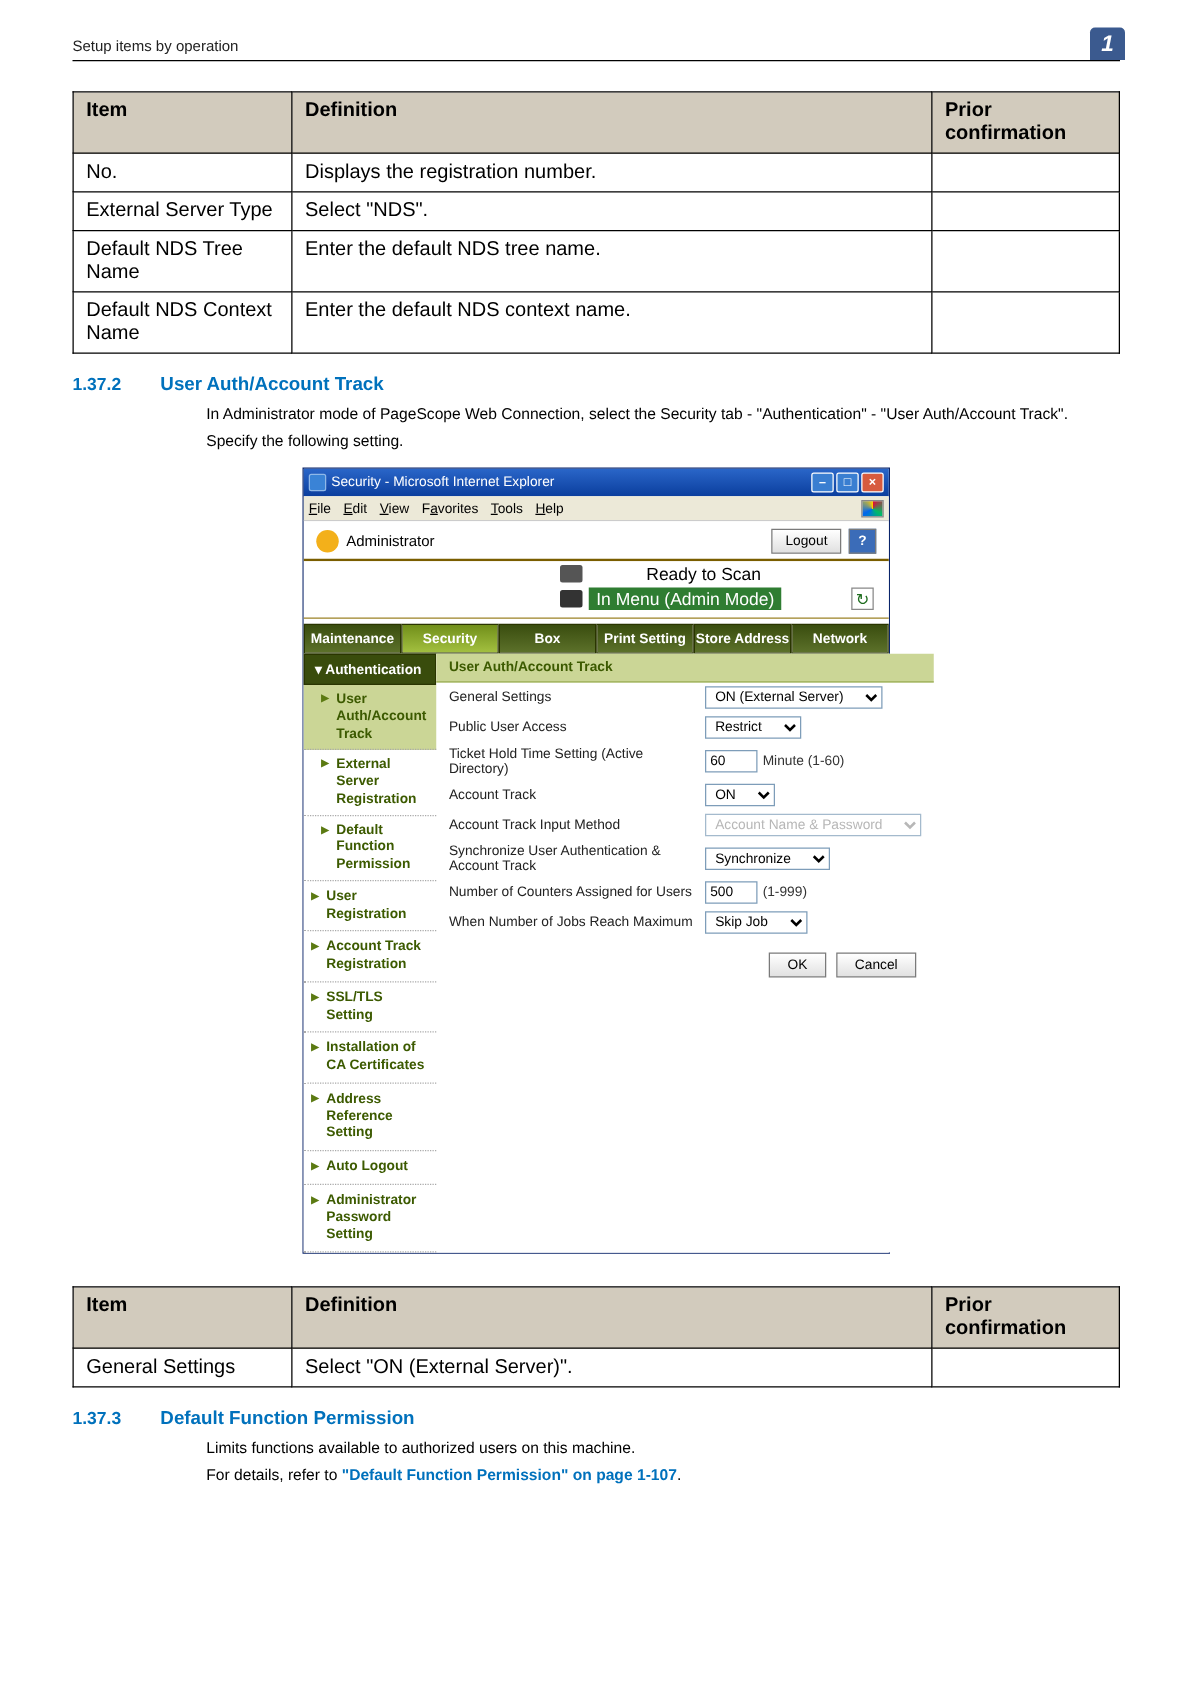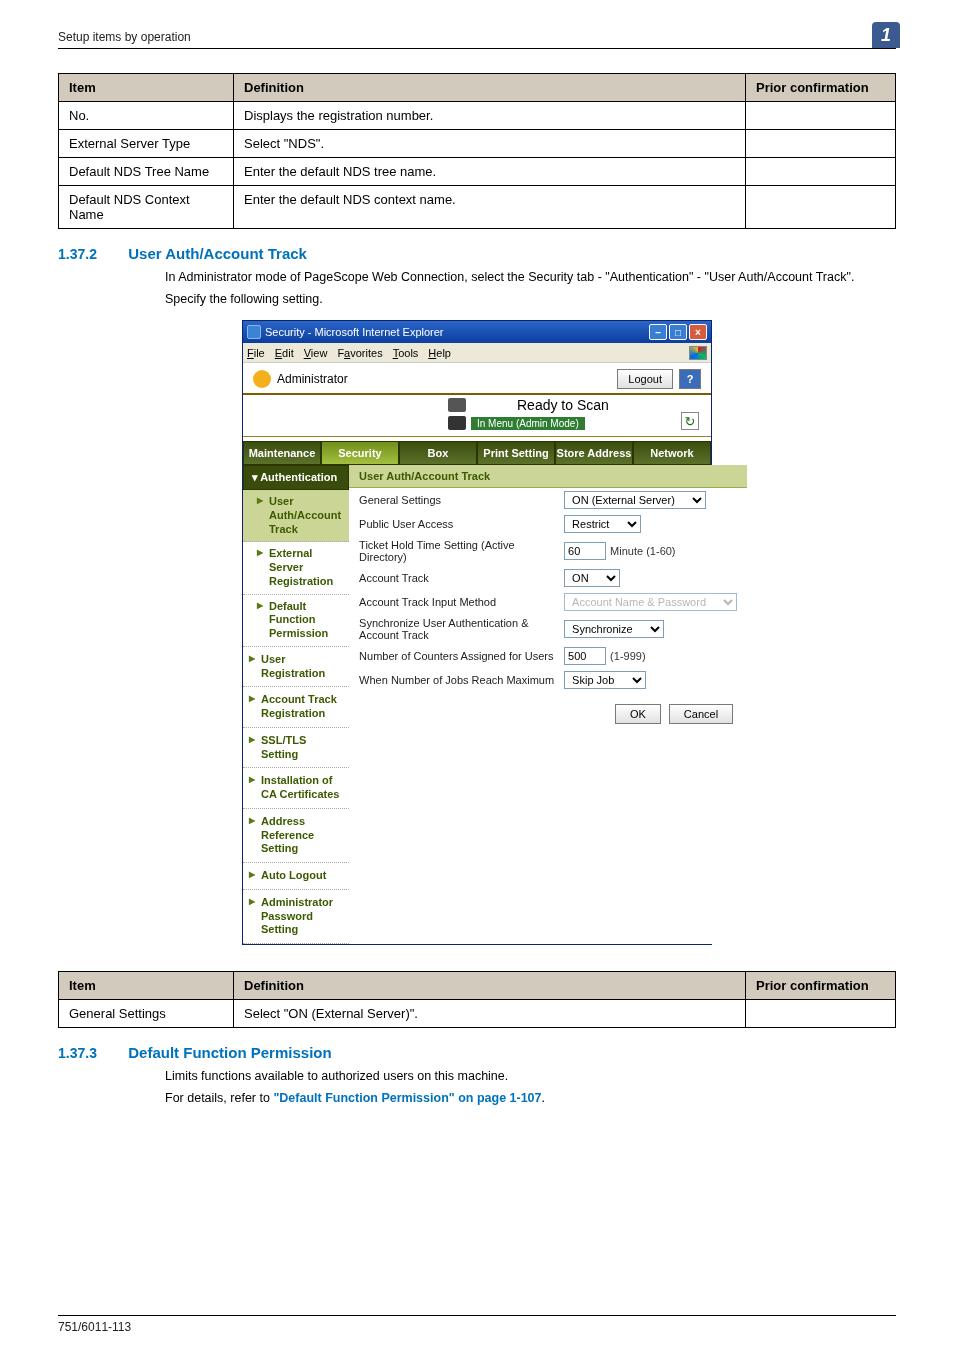--- a/index.html
+++ b/index.html
@@ -28,21 +28,21 @@
     display: flex; align-items: center; justify-content: center;
     border-top-left-radius: 4px; border-top-right-radius: 4px;
     margin-right: -4px;
     margin-bottom: -4px;
   }
 
   table.doc-table {
     border-collapse: collapse;
     width: 100%;
     margin-bottom: 16px;
-    font-size: 13px;
+    font-size: 16px;
   }
   table.doc-table th, table.doc-table td {
     border: 1px solid #000;
     padding: 6px 10px;
     vertical-align: top;
     text-align: left;
   }
   table.doc-table th {
     background: #d2cbbd;
     font-weight: bold;
@@ -127,21 +127,21 @@
 
   .statusbar {
     background: #fff;
     padding: 2px 10px 6px 205px;
     display:flex;flex-direction:column;gap:3px;
     border-bottom: 1px solid #9c8226;
     position: relative;
   }
   .status-row { display:flex; align-items:center; gap:5px; }
   .status-ico { width:18px;height:14px;background:#555;border-radius:2px; }
-  .status-green { display:inline-block;padding:1px 6px;background:#2f7d32;color:#fff;font-size:10px;}
+  .status-green { display:inline-block;padding:1px 6px;background:#2f7d32;color:#fff;font-size:14px;}
   .refresh-ico { position:absolute; right:12px; bottom:6px; width:18px;height:18px;
     border:1px solid #888;background:#fff;display:flex;align-items:center;justify-content:center;
     font-size:13px;color:#1f6d1f;}
 
   .tabbar { display:flex; background:#fff; padding-top:4px; }
   .tab {
     flex:1; height:24px;
     background: linear-gradient(#3a4d0f,#5c712a);
     color:#fff; font-weight:bold;
     display:flex;align-items:center;justify-content:center;

